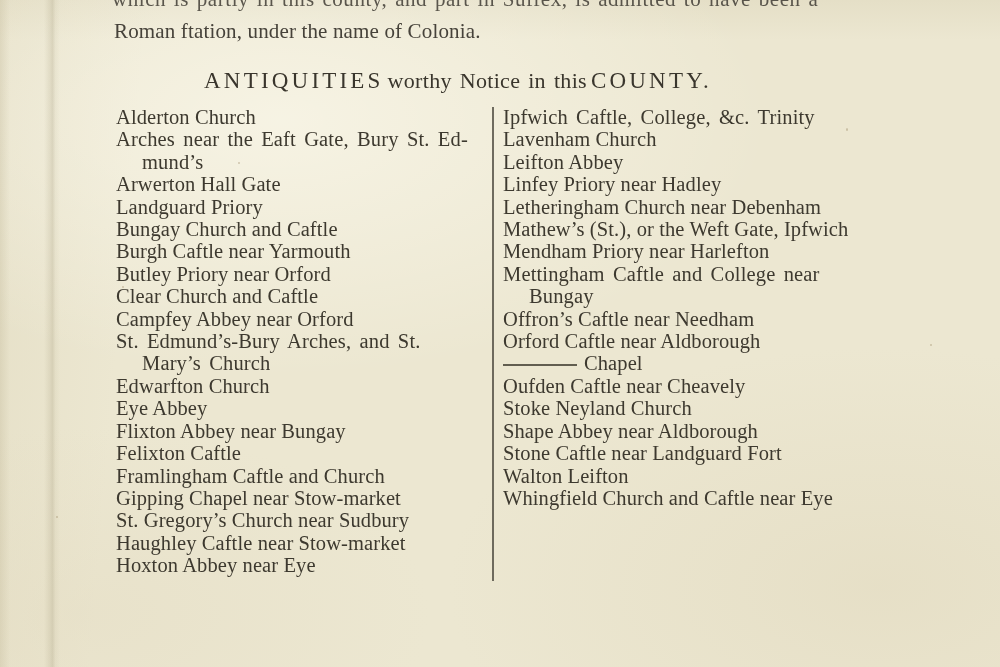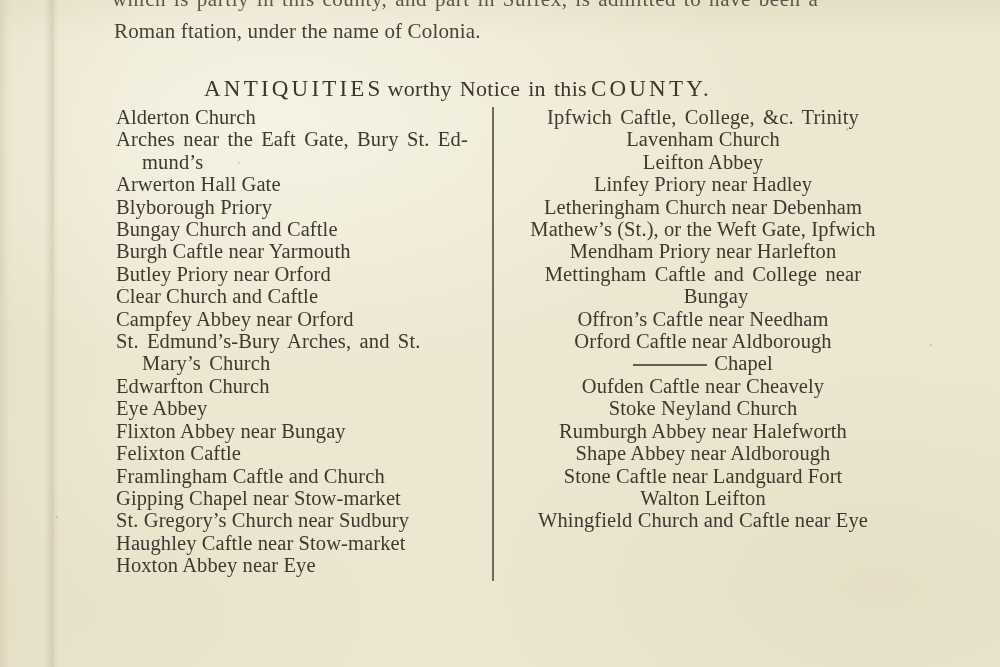--- a/index.html
+++ b/index.html
@@ -80,21 +80,21 @@
   }
   #line-roman {
     top: 21px;
     left: 114px;
     letter-spacing: 0.15px;
   }
 
   
   #heading {
     position: absolute;
-    top: 76px;
+    top: 68px;
     left: 0;
     width: 916px;
     text-align: center;
     font-size: 22px;
     white-space: nowrap;
     color: #3a362d;
   }
   #heading .caps {
     letter-spacing: 3.2px;
     font-size: 23px;
@@ -110,21 +110,21 @@
     top: 106px;
     left: 0;
     width: 972px;
     height: 500px;
   }
   .col {
     position: absolute;
     top: 0;
   }
   #col-left  { left: 116px; width: 372px; }
-  #col-right { left: 503px; width: 400px; text-align: center; }
+  #col-right { left: 503px; width: 400px; }
 
   .entry {
     font-size: 20.5px;
     line-height: 22.4px;
     white-space: nowrap;
     color: #3d392f;
     letter-spacing: 0.1px;
   }
   .entry .cont {
     display: block;
@@ -180,21 +180,21 @@
 
   <div id="heading"><span class="caps">ANTIQUITIES</span><span class="mid">worthy</span><span class="mid">Notice</span><span class="mid">in</span><span class="mid">this</span><span class="caps">COUNTY.</span></div>
 
   <div id="divider"></div>
 
   <div id="columns">
     <div class="col" id="col-left">
         <div class="entry"><span>Alderton Church</span></div>
         <div class="entry wide"><span>Arches near the Eaft Gate, Bury St. Ed-</span><span class="cont">mund’s</span></div>
         <div class="entry"><span>Arwerton Hall Gate</span></div>
-        <div class="entry"><span>Blyborough Priory</span></div>
+        <div class="entry"><span>Landguard Priory</span></div>
         <div class="entry"><span>Bungay Church and Caftle</span></div>
         <div class="entry"><span>Burgh Caftle near Yarmouth</span></div>
         <div class="entry"><span>Butley Priory near Orford</span></div>
         <div class="entry"><span>Clear Church and Caftle</span></div>
         <div class="entry"><span>Campfey Abbey near Orford</span></div>
         <div class="entry wide"><span>St.  Edmund’s-Bury  Arches,  and  St.</span><span class="cont">Mary’s Church</span></div>
         <div class="entry"><span>Edwarfton Church</span></div>
         <div class="entry"><span>Eye Abbey</span></div>
         <div class="entry"><span>Flixton Abbey near Bungay</span></div>
         <div class="entry"><span>Felixton Caftle</span></div>
@@ -211,21 +211,20 @@
         <div class="entry"><span>Linfey Priory near Hadley</span></div>
         <div class="entry"><span>Letheringham Church near Debenham</span></div>
         <div class="entry"><span>Mathew’s (St.), or the Weft Gate, Ipfwich</span></div>
         <div class="entry"><span>Mendham Priory near Harlefton</span></div>
         <div class="entry wide"><span>Mettingham  Caftle  and  College  near</span><span class="cont">Bungay</span></div>
         <div class="entry"><span>Offron’s Caftle near Needham</span></div>
         <div class="entry"><span>Orford Caftle near Aldborough</span></div>
         <div class="entry"><span class="dash-rule"></span><span>Chapel</span></div>
         <div class="entry"><span>Oufden Caftle near Cheavely</span></div>
         <div class="entry"><span>Stoke Neyland Church</span></div>
-        <div class="entry"><span>Rumburgh Abbey near Halefworth</span></div>
         <div class="entry"><span>Shape Abbey near Aldborough</span></div>
         <div class="entry"><span>Stone Caftle near  Landguard  Fort</span></div>
         <div class="entry"><span>Walton Leifton</span></div>
         <div class="entry"><span>Whingfield Church and Caftle near Eye</span></div>
       </div>
   </div>
 
 </div>
 
 </body></html>

